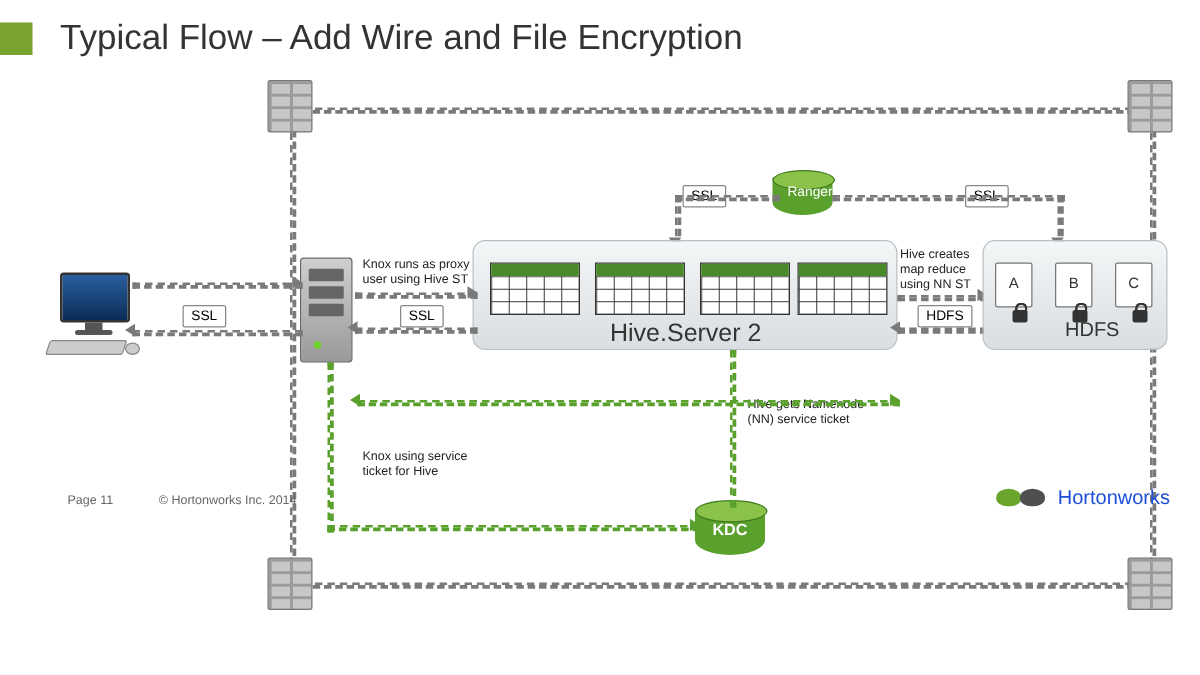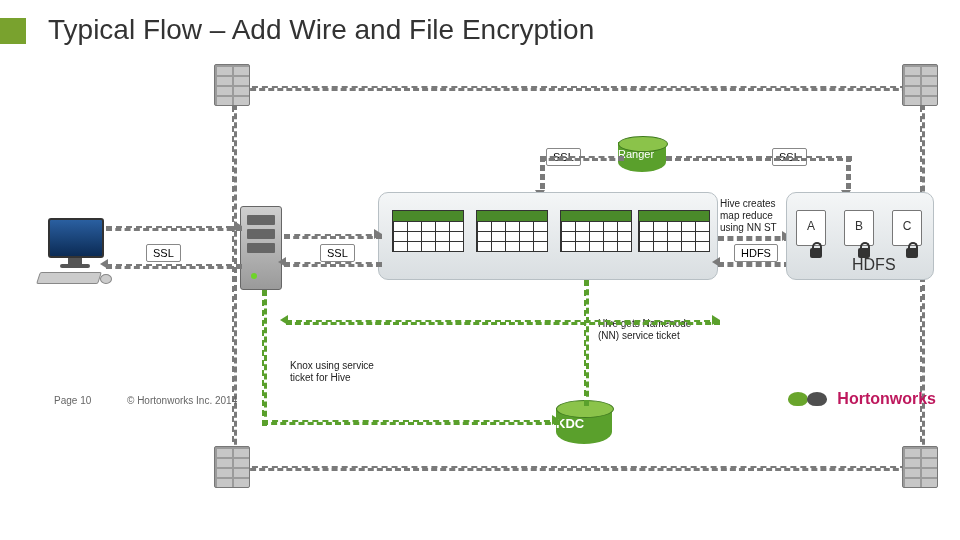--- a/index.html
+++ b/index.html
@@ -31,38 +31,38 @@
       linear-gradient(#333 0 1px,transparent 1px) 0 0/100% 10px,
       linear-gradient(90deg,#333 0 1px,transparent 1px) 0 0/14px 100%}
   .nodebox{position:absolute;width:28px;height:34px;background:#fff;border:1px solid #777;border-radius:2px;top:210px}
   .nodebox .shade{position:absolute;right:-4px;top:-4px;width:28px;height:34px;background:#e3e3e3;border:1px solid #aaa;border-radius:2px;z-index:-1}
   .nodebox .letter{position:absolute;width:100%;text-align:center;top:8px;font-size:12px;color:#333}
   .lock{position:absolute;width:12px;height:10px;background:#333;border-radius:2px}
   .lock::before{content:"";position:absolute;left:2px;top:-6px;width:6px;height:6px;border:2px solid #333;border-bottom:none;border-radius:6px 6px 0 0}
   .cyl{position:absolute;width:48px;height:36px}
   .cyl .body{position:absolute;left:0;top:6px;width:48px;height:30px;background:#5aa02c;border-radius:0 0 24px 24px/0 0 10px 10px}
   .cyl .top{position:absolute;left:0;top:0;width:48px;height:14px;background:#8bc34a;border:1px solid #3f7a1f;border-radius:50%}
-  .cyl .label{position:absolute;width:100%;text-align:left;top:12px;font-size:11px;color:#fff}
+  .cyl .label{position:absolute;width:100%;text-align:right;top:12px;font-size:11px;color:#fff}
   .kdc{position:absolute;left:556px;top:400px;width:56px;height:44px}
   .kdc .body{position:absolute;left:0;top:8px;width:56px;height:36px;background:#5aa02c;border-radius:0 0 28px 28px/0 0 12px 12px}
   .kdc .top{position:absolute;left:0;top:0;width:56px;height:16px;background:#8bc34a;border:1px solid #3f7a1f;border-radius:50%}
-  .kdc .label{position:absolute;width:100%;top:16px;font-size:13px;color:#fff;font-weight:bold}
+  .kdc .label{position:absolute;width:100%;text-align:center;top:16px;font-size:13px;color:#fff;font-weight:bold}
   .monitor{position:absolute;left:48px;top:218px;width:54px;height:54px}
   .monitor .screen{width:52px;height:36px;background:linear-gradient(#2a5fa0,#0b2b55);border:2px solid #333;border-radius:3px}
   .monitor .stand{width:14px;height:6px;background:#555;margin:0 auto}
   .monitor .base{width:30px;height:4px;background:#555;margin:0 auto;border-radius:2px}
   .kb{position:absolute;left:38px;top:272px;width:60px;height:10px;background:#ccc;border:1px solid #888;border-radius:2px;transform:skewX(-18deg)}
   .mouse{position:absolute;left:100px;top:274px;width:10px;height:8px;background:#ccc;border:1px solid #888;border-radius:50%}
   .tower{position:absolute;left:240px;top:206px;width:40px;height:82px;background:linear-gradient(#cfcfcf,#9a9a9a);border:1px solid #666;border-radius:3px}
   .tower::after{content:"";position:absolute;left:6px;right:6px;top:8px;height:10px;background:#666;border-radius:1px;
     box-shadow:0 14px 0 #666,0 28px 0 #666}
   .tower .led{position:absolute;left:10px;bottom:10px;width:6px;height:6px;background:#6fd42a;border-radius:50%}
   .footer{position:absolute;left:54px;bottom:14px;font-size:10px;color:#666}
   .footer2{position:absolute;left:127px;bottom:14px;font-size:10px;color:#666}
-  .logo{position:absolute;right:24px;bottom:12px;font-size:16px;font-weight:bold;color:#be185d}
+  .logo{position:absolute;right:24px;bottom:12px;font-size:16px;font-weight:normal;color:#1d4ed8}
   .logo .e1{display:inline-block;width:20px;height:14px;background:#69a52c;border-radius:50% 50% 45% 45%;margin-right:-6px;vertical-align:-2px}
   .logo .e2{display:inline-block;width:20px;height:14px;background:#4f4f4f;border-radius:50% 50% 45% 45%;margin-right:6px;vertical-align:-2px}
 </style>
 </head>
 <body>
 
 <div class="slide">
   <div class="accent"></div>
   <div class="title">Typical Flow – Add Wire and File Encryption</div>
 
@@ -114,21 +114,23 @@
     </div>
   <div class="dbtable" style="left:476px;top:210px">
       <div class="grid"></div>
     </div>
   <div class="dbtable" style="left:560px;top:210px">
       <div class="grid"></div>
     </div>
   <div class="dbtable" style="left:638px;top:210px">
       <div class="grid"></div>
     </div>
+  <div class="big" style="left:488px;top:256px">Hive.Server 2</div>
 
+  <div class="lbl" style="left:290px;top:206px;width:96px">Knox runs as proxy user using Hive ST</div>
   <div class="pill" style="left:320px;top:244px">SSL</div>
   <div class="dash" style="left:284px;top:234px;width:92px;border-top-width:2px"></div>
   <div class="arrow-r" style="left:374px;top:229px"></div>
   <div class="dash" style="left:284px;top:262px;width:92px;border-top-width:2px"></div>
   <div class="arrow-l" style="left:278px;top:257px"></div>
 
   <div class="lbl" style="left:720px;top:198px;width:70px">Hive creates map reduce using NN ST</div>
   <div class="pill" style="left:734px;top:244px">HDFS</div>
   <div class="dash" style="left:718px;top:236px;width:66px;border-top-width:2px"></div>
   <div class="arrow-r" style="left:782px;top:231px"></div>
@@ -164,20 +166,20 @@
   <div class="garrow-r" style="left:552px;top:415px"></div>
   <div class="lbl" style="left:290px;top:360px;width:96px">Knox using service ticket for Hive</div>
 
   <div class="gdash" style="left:584px;top:280px;height:120px;border-left-width:2px"></div>
   <div class="lbl" style="left:598px;top:318px;width:110px">Hive gets Namenode (NN) service ticket</div>
 
   <div class="gdash" style="left:286px;top:320px;width:428px;border-top-width:2px"></div>
   <div class="garrow-l" style="left:280px;top:315px"></div>
   <div class="garrow-r" style="left:712px;top:315px"></div>
 
-  <div class="footer">Page 10</div>
+  <div class="footer">Page 11</div>
   <div class="footer2">© Hortonworks Inc. 2014</div>
   <div class="logo">
     <span class="e1"></span>
     <span class="e2"></span>
     <span>Hortonworks</span>
   </div>
 </div>
 
 </body></html>

